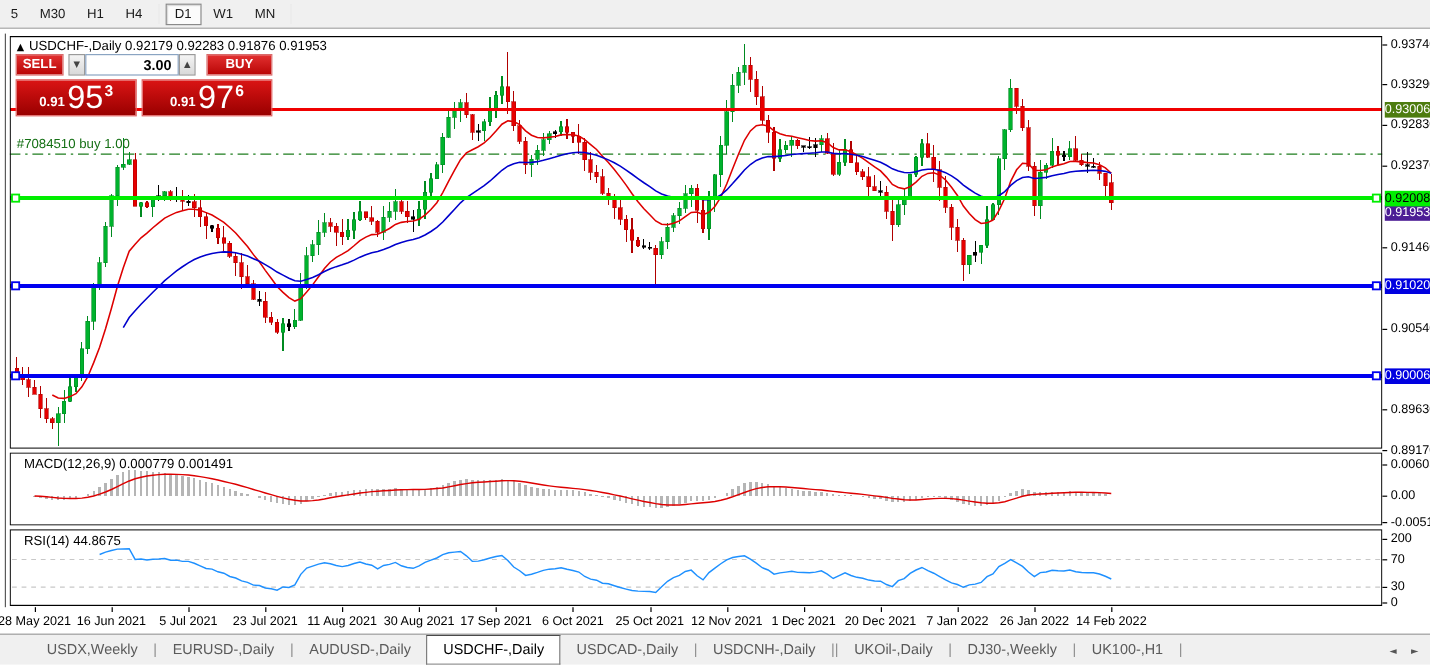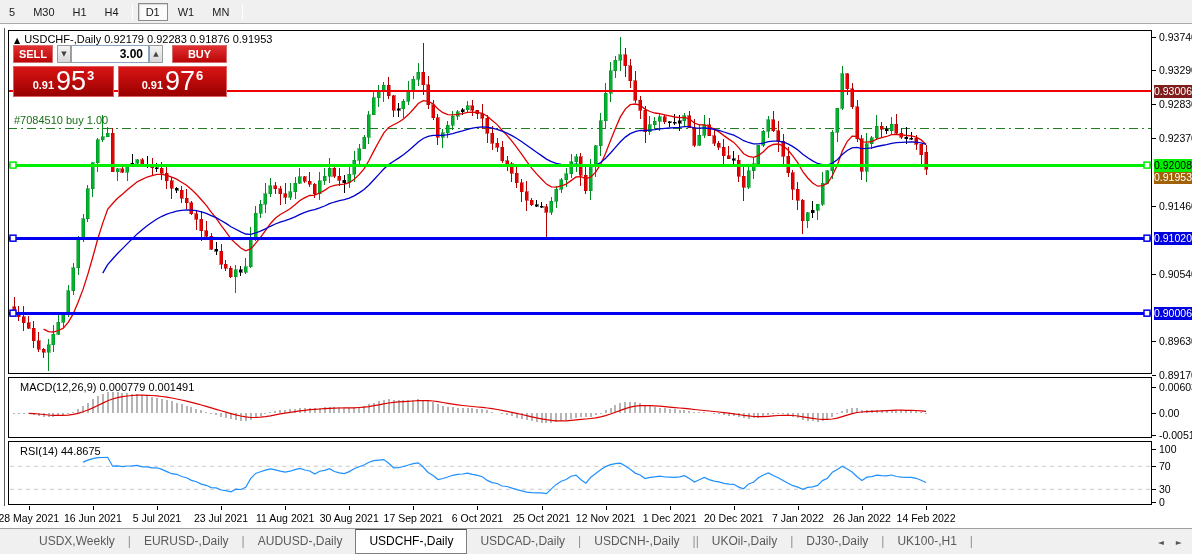--- a/index.html
+++ b/index.html
@@ -700,33 +700,33 @@
       <div class="ptick" style="top: 110.325px;"></div>
       <div class="plabel" style="top: 104.325px;">0.92370</div>
       <div class="ptick" style="top: 177.629px;"></div>
       <div class="plabel" style="top: 171.629px;">0.91460</div>
       <div class="ptick" style="top: 245.672px;"></div>
       <div class="plabel" style="top: 239.672px;">0.90540</div>
       <div class="ptick" style="top: 312.976px;"></div>
       <div class="plabel" style="top: 306.976px;">0.89630</div>
       <div class="ptick" style="top: 346.997px;"></div>
       <div class="plabel" style="top: 340.997px;">0.89170</div>
-      <div class="pbadge" style="top: 143.099px; background: #a16207; color: rgb(255, 255, 255); text-align: center;">0.91953</div>
-      <div class="pbadge" style="top: 56.7866px; background: #7f1d1d; color: rgb(255, 255, 255);">0.93006</div>
+      <div class="pbadge" style="top: 143.099px; background: #4c1d95; color: rgb(255, 255, 255); text-align: center;">0.91953</div>
+      <div class="pbadge" style="top: 56.7866px; background: #4d7c0f; color: rgb(255, 255, 255);">0.93006</div>
       <div class="pbadge" style="top: 130.599px; background: rgb(0, 238, 0); color: rgb(0, 0, 0);">0.92008</div>
       <div class="pbadge" style="top: 203.671px; background: rgb(0, 0, 224); color: rgb(255, 255, 255);">0.91020</div>
       <div class="pbadge" style="top: 278.667px; background: rgb(0, 0, 224); color: rgb(255, 255, 255);">0.90006</div>
       <div class="ptick" style="top: 358.999px;"></div>
       <div class="plabel" style="top: 352.999px;">0.006034</div>
       <div class="ptick" style="top: 385px;"></div>
       <div class="plabel" style="top: 379px;">0.00</div>
       <div class="ptick" style="top: 407.217px;"></div>
       <div class="plabel" style="top: 401.217px;">-0.005156</div>
       <div class="ptick" style="top: 421px;"></div>
-      <div class="plabel" style="top: 415px;">100</div>
+      <div class="plabel" style="top: 415px;">200</div>
       <div class="ptick" style="top: 438.25px;"></div>
       <div class="plabel" style="top: 432.25px;">70</div>
       <div class="ptick" style="top: 461.25px;"></div>
       <div class="plabel" style="top: 455.25px;">30</div>
       <div class="ptick" style="top: 474px;"></div>
       <div class="plabel" style="top: 468px;">0</div>
     </div>
   <div id="dscale">
       <div class="dtick" style="left: 28.79px;"></div>
       <div class="dlabel" style="left: 28.79px;">28 May 2021</div>
@@ -796,21 +796,21 @@
         <span class="tab-sep">|</span>
         <div class="tab">AUDUSD-,Daily</div>
         <div class="tab active">USDCHF-,Daily</div>
         <div class="tab">USDCAD-,Daily</div>
         <span class="tab-sep">|</span>
         <div class="tab">USDCNH-,Daily</div>
         <span class="tab-sep">|</span>
         <span class="tab-sep">|</span>
         <div class="tab">UKOil-,Daily</div>
         <span class="tab-sep">|</span>
-        <div class="tab">DJ30-,Daily</div>
+        <div class="tab">DJ30-,Weekly</div>
         <span class="tab-sep">|</span>
         <div class="tab">UK100-,H1</div>
         <span class="tab-sep">|</span>
       </div>
     <div class="tab-arrows">
       <span>◄</span>
       <span>►</span>
     </div>
   </div>
 

